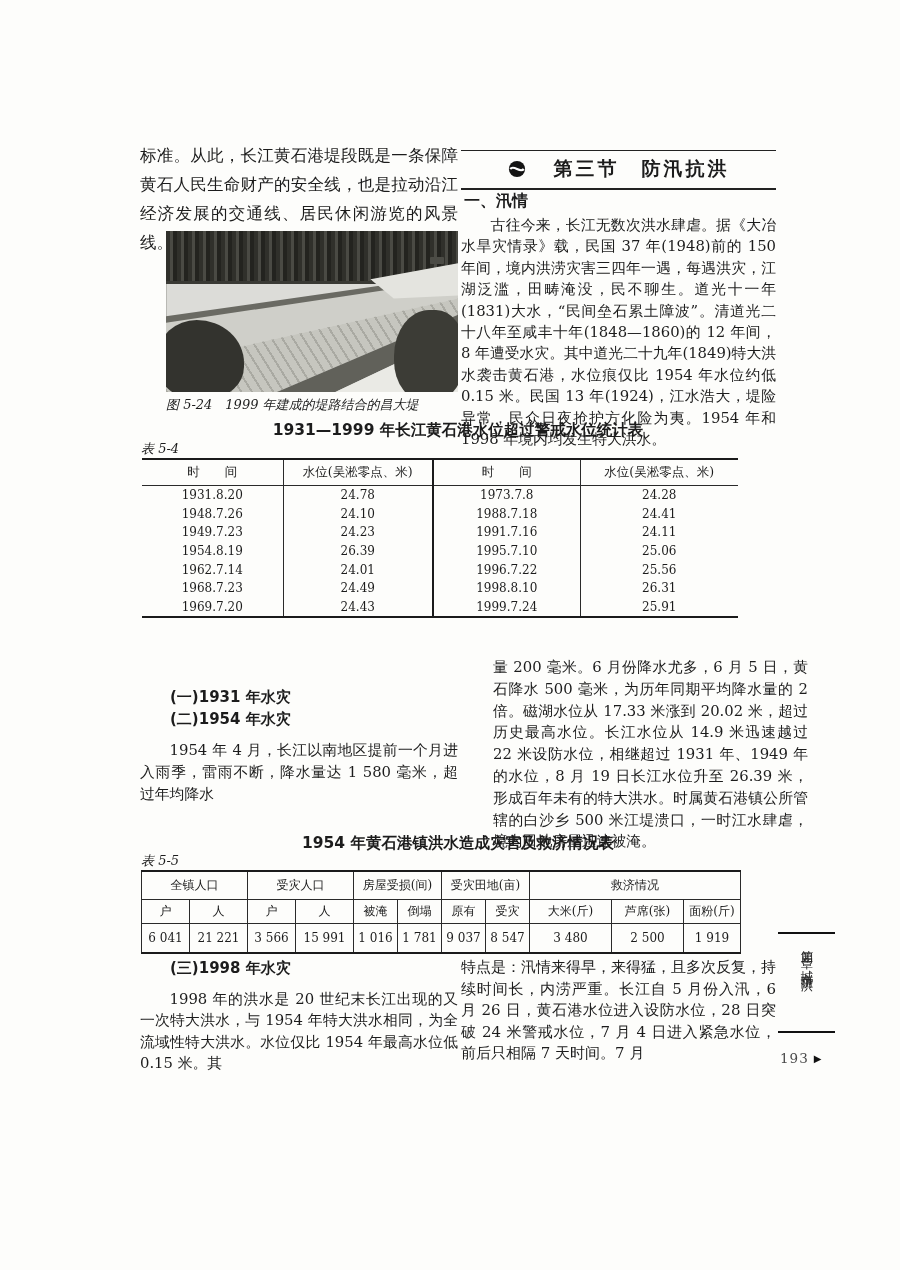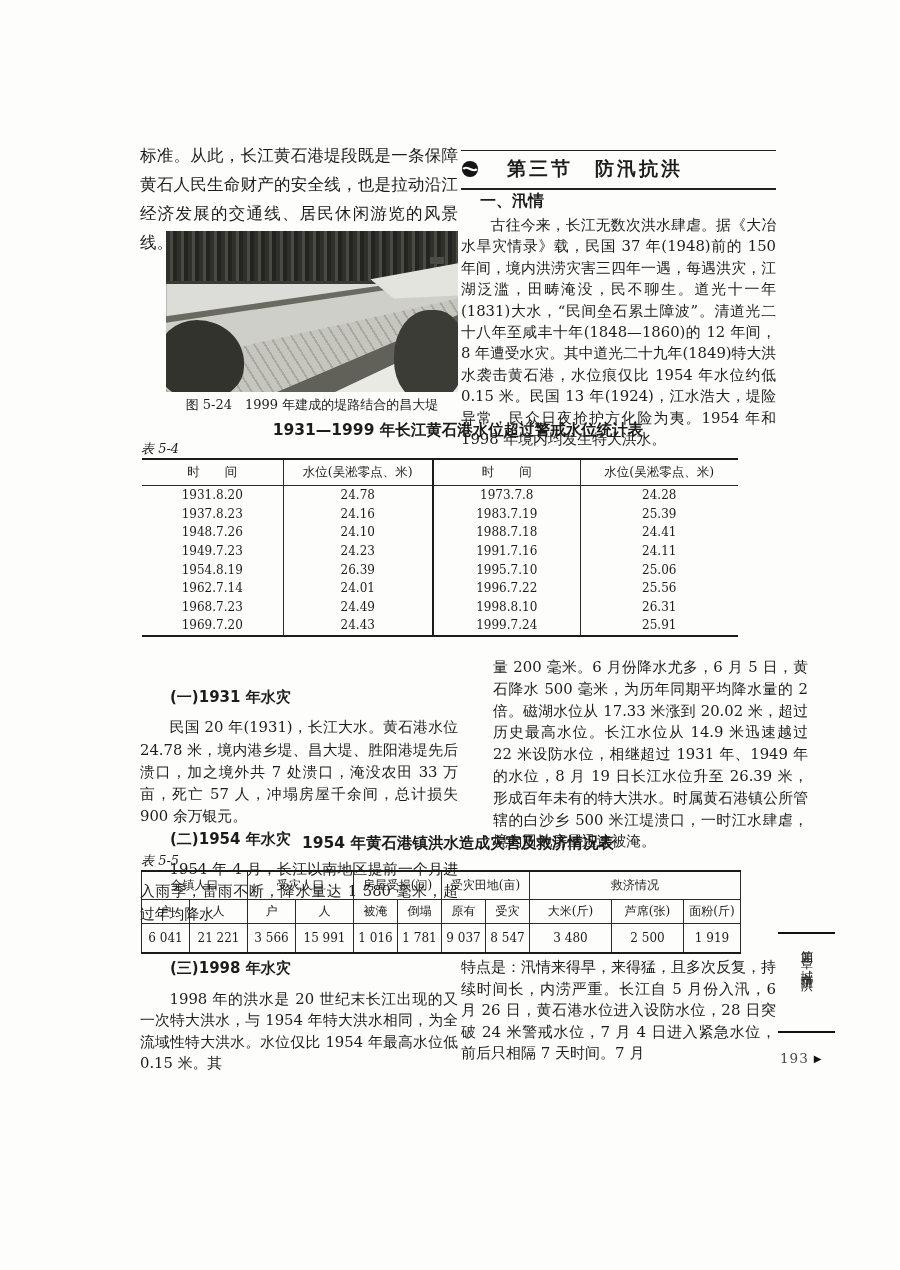--- a/index.html
+++ b/index.html
@@ -24,33 +24,33 @@
 
   .para{ text-align:justify; margin:0; }
   .indent{ text-indent:2em;margin-top:8px; }
 
   
   .sec-header{
     left:461px; top:150px; width:315px;
     border-top:1.5px solid #222;
     border-bottom:2.5px solid #222;
     padding:5px 0 6px 0;
-    display:flex; align-items:center; gap:28px;
+    display:flex; align-items:center; justify-content:center; gap:28px;
   }
   .sec-header .title{
     font-family:"DejaVu Sans", sans-serif;
     font-weight:bold; font-size:19px; letter-spacing:3px;
   }
   .swirl{ width:18px; height:18px; display:block; }
 
   .sub-head{
     font-family:"DejaVu Sans", sans-serif;
     font-weight:bold; font-size:16px; margin:0;
   }
-  #xunqing-head{ left:480px; top:191px; }
+  #xunqing-head{ left:464px; top:191px; }
 
   #para-xunqing{ top:206px; font-size:14.8px; line-height:21.4px; }
 
   
   .photo{
     left:166px; top:231px; width:292px; height:161px;
     background:#dcdcd8; overflow:hidden;
     box-shadow:0 0 0 1px #b9b9b4 inset;
   }
   .photo div{position:absolute;}
@@ -71,21 +71,21 @@
     clip-path:polygon(58% 100%, 100% 64%, 100% 100%);}
   .ph-water2{top:0;left:0;right:0;bottom:0;background:#e4e4df;
     clip-path:polygon(70% 30%, 100% 20%, 100% 40%, 78% 42%);}
   .ph-boat{top:26px;right:14px;width:14px;height:7px;background:#4c4c46;border-radius:1px;}
   .ph-bush-l{bottom:-6px;left:-8px;width:86px;height:78px;background:#33332e;
     border-radius:45% 55% 40% 40%;}
   .ph-bush-r{bottom:-10px;right:-6px;width:70px;height:92px;background:#3c3c36;
     border-radius:50% 40% 45% 45%;}
   .caption{
     left:166px; top:396px; width:292px;
-    font-size:13px; text-align:center;
+    font-size:13px; font-style:italic; 
   }
 
   
   .tbl-title{
     left:140px; width:636px; text-align:center;
     font-family:"DejaVu Sans", sans-serif; font-weight:bold; font-size:15.5px;
   }
   .tbl-label{ left:141px; font-size:13px; font-style:italic; }
   table{ border-collapse:collapse; table-layout:fixed; }
   td,th{ font-weight:normal; text-align:center; padding:0; font-size:12px; overflow:hidden; white-space:nowrap; }
@@ -189,26 +189,20 @@
   </thead>
   <tbody>
 
   <tr>
       <td>1931.8.20</td>
       <td>24.78</td>
       <td>1973.7.8</td>
       <td>24.28</td>
     </tr>
       <tr>
-      <td>1937.8.23</td>
-      <td>24.16</td>
-      <td>1983.7.19</td>
-      <td>25.39</td>
-    </tr>
-      <tr>
       <td>1948.7.26</td>
       <td>24.10</td>
       <td>1988.7.18</td>
       <td>24.41</td>
     </tr>
       <tr>
       <td>1949.7.23</td>
       <td>24.23</td>
       <td>1991.7.16</td>
       <td>24.11</td>
@@ -235,21 +229,20 @@
       <td>1969.7.20</td>
       <td>24.43</td>
       <td>1999.7.24</td>
       <td>25.91</td>
     </tr>
     </tbody>
 </table>
 
 <div class="abs col-l mid-l">
   <h4 class="sub-head">(一)1931 年水灾</h4>
-  <p class="para indent">民国 20 年(1931)，长江大水。黄石港水位 24.78 米，境内港乡堤、昌大堤、胜阳港堤先后溃口，加之境外共 7 处溃口，淹没农田 33 万亩，死亡 57 人，冲塌房屋千余间，总计损失 900 余万银元。</p>
   <h4 class="sub-head">(二)1954 年水灾</h4>
   <p class="para indent">1954 年 4 月，长江以南地区提前一个月进入雨季，雷雨不断，降水量达 1 580 毫米，超过年均降水</p>
 </div>
 <div class="abs col-r mid-r">
   <p class="para">量 200 毫米。6 月份降水尤多，6 月 5 日，黄石降水 500 毫米，为历年同期平均降水量的 2 倍。磁湖水位从 17.33 米涨到 20.02 米，超过历史最高水位。长江水位从 14.9 米迅速越过 22 米设防水位，相继超过 1931 年、1949 年的水位，8 月 19 日长江水位升至 26.39 米，形成百年未有的特大洪水。时属黄石港镇公所管辖的白沙乡 500 米江堤溃口，一时江水肆虐，境内田地房屋迅速被淹。</p>
 </div>
 
 <div class="abs tbl-title" id="t2-title">1954 年黄石港镇洪水造成灾害及救济情况表</div>
 <div class="abs tbl-label" id="t2-label">表 5-5</div>
 <table class="abs" id="table2">

